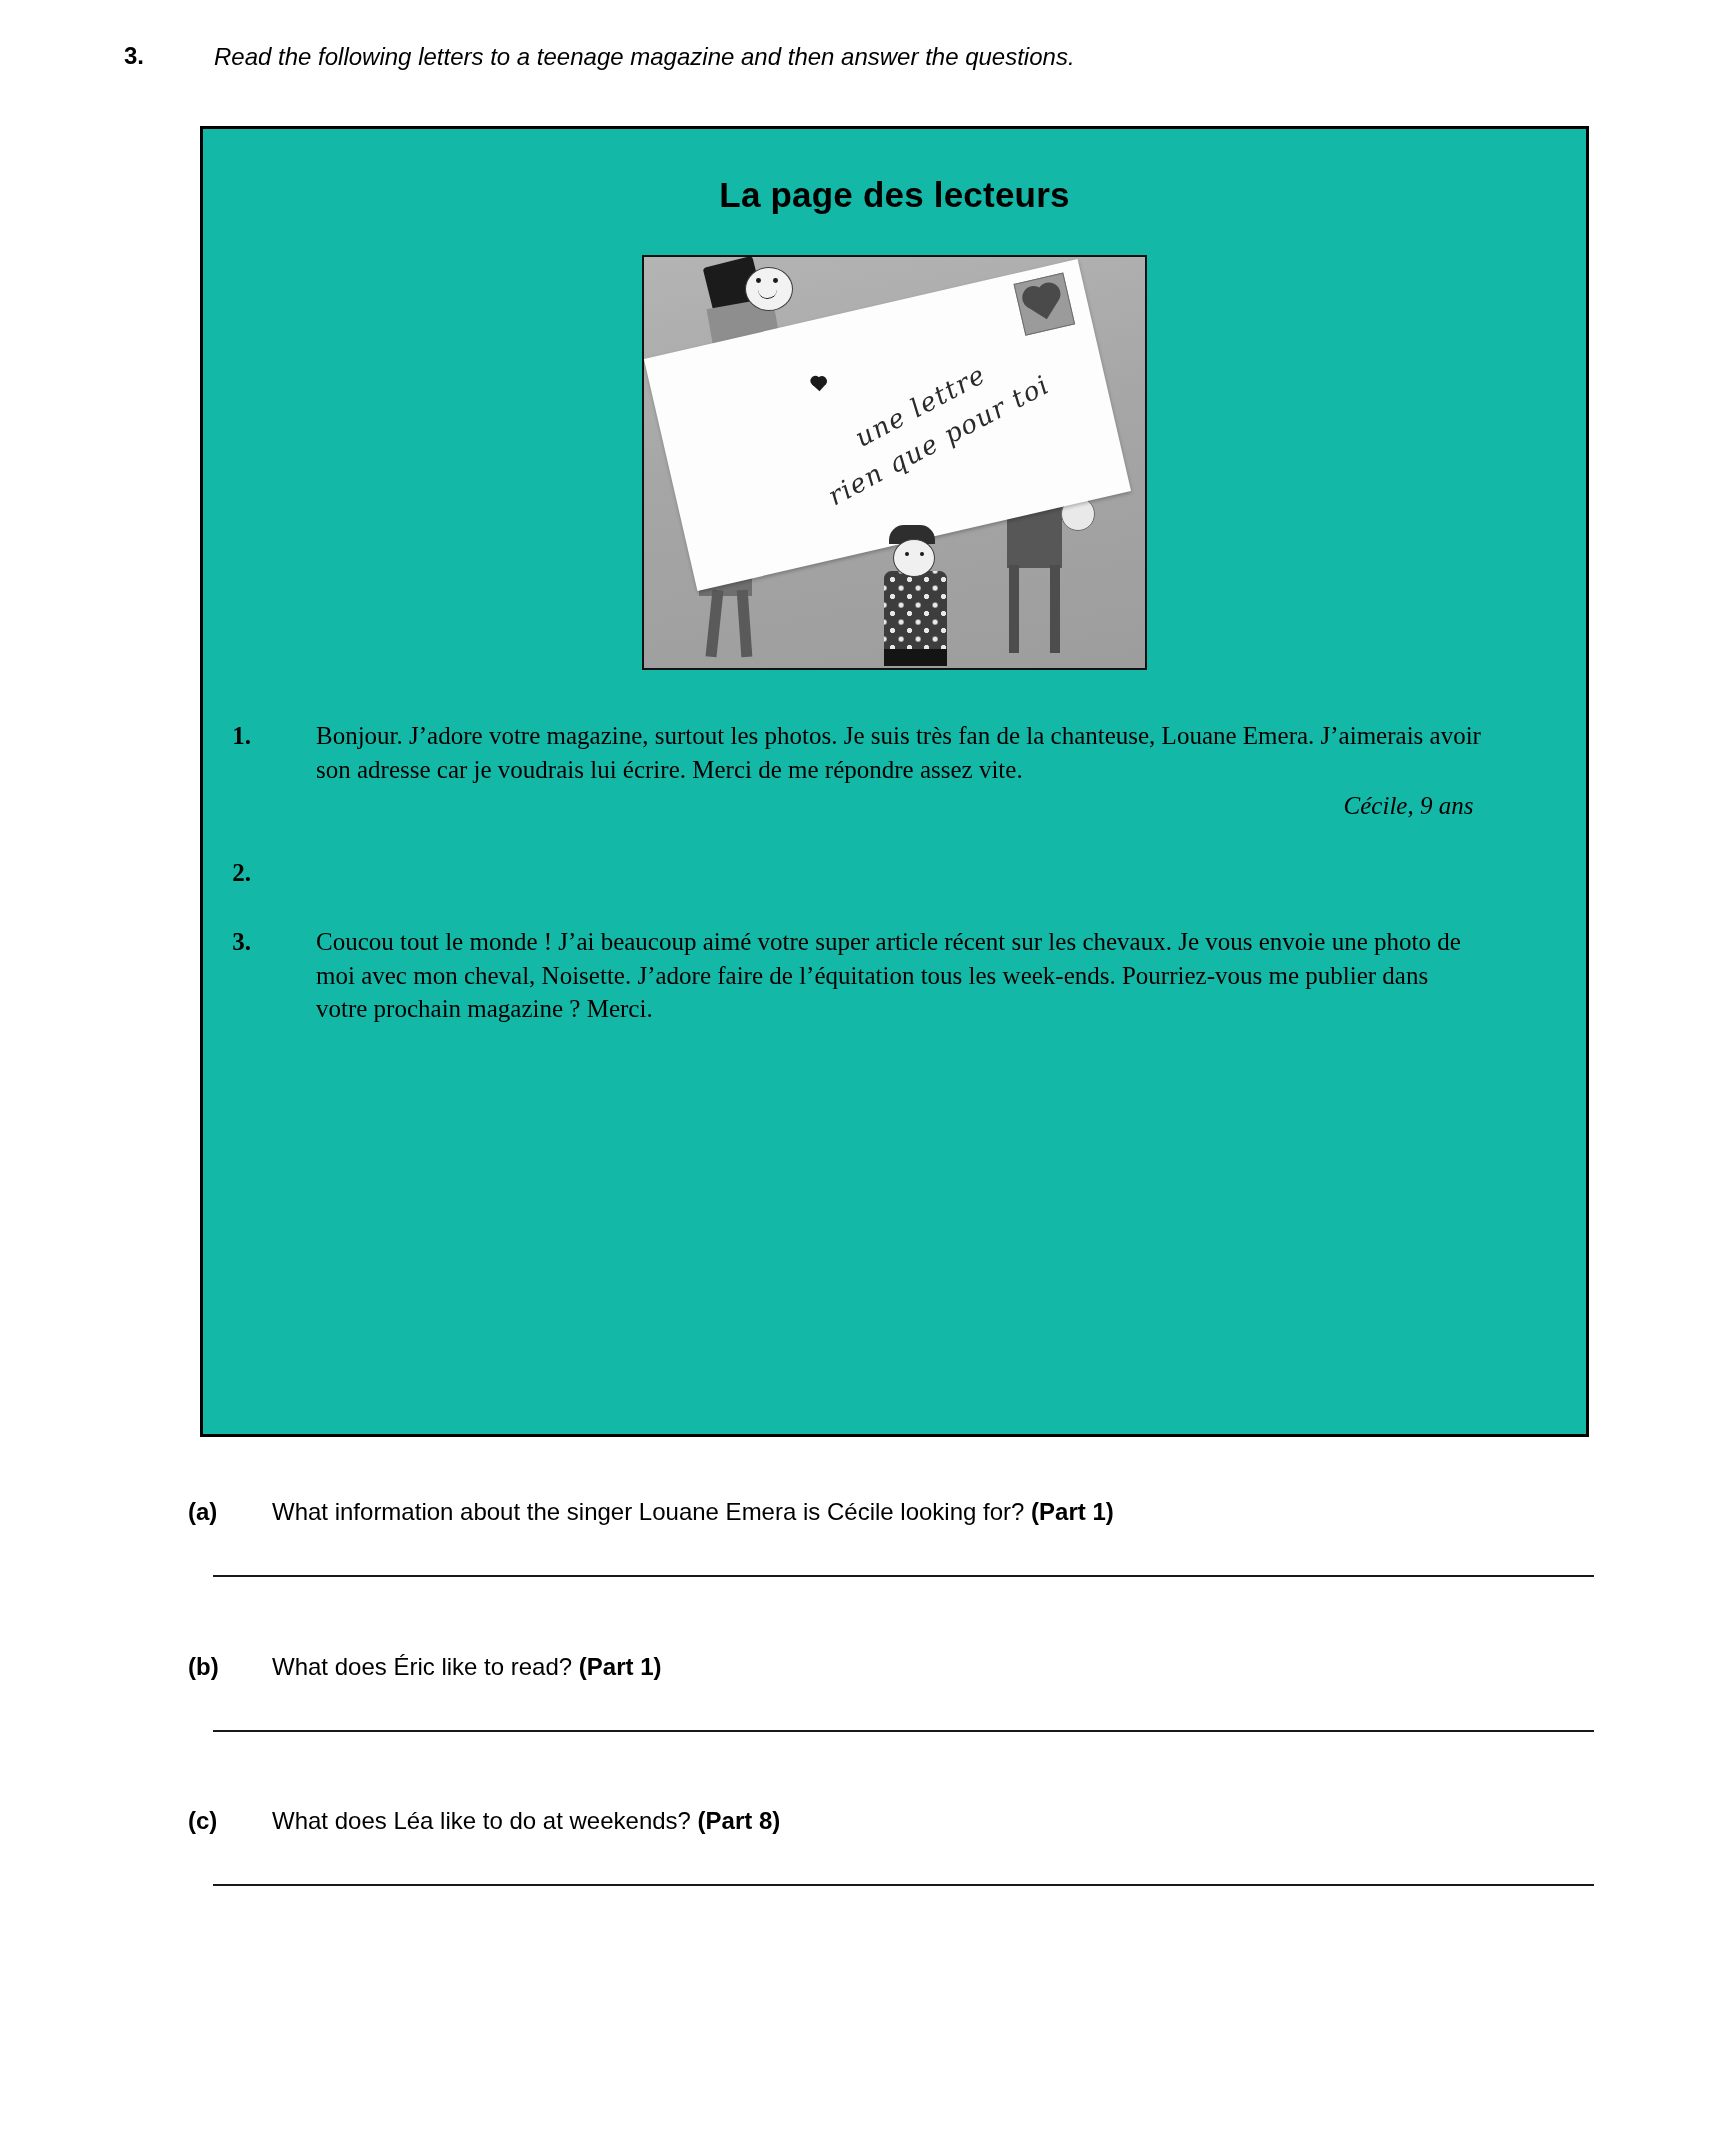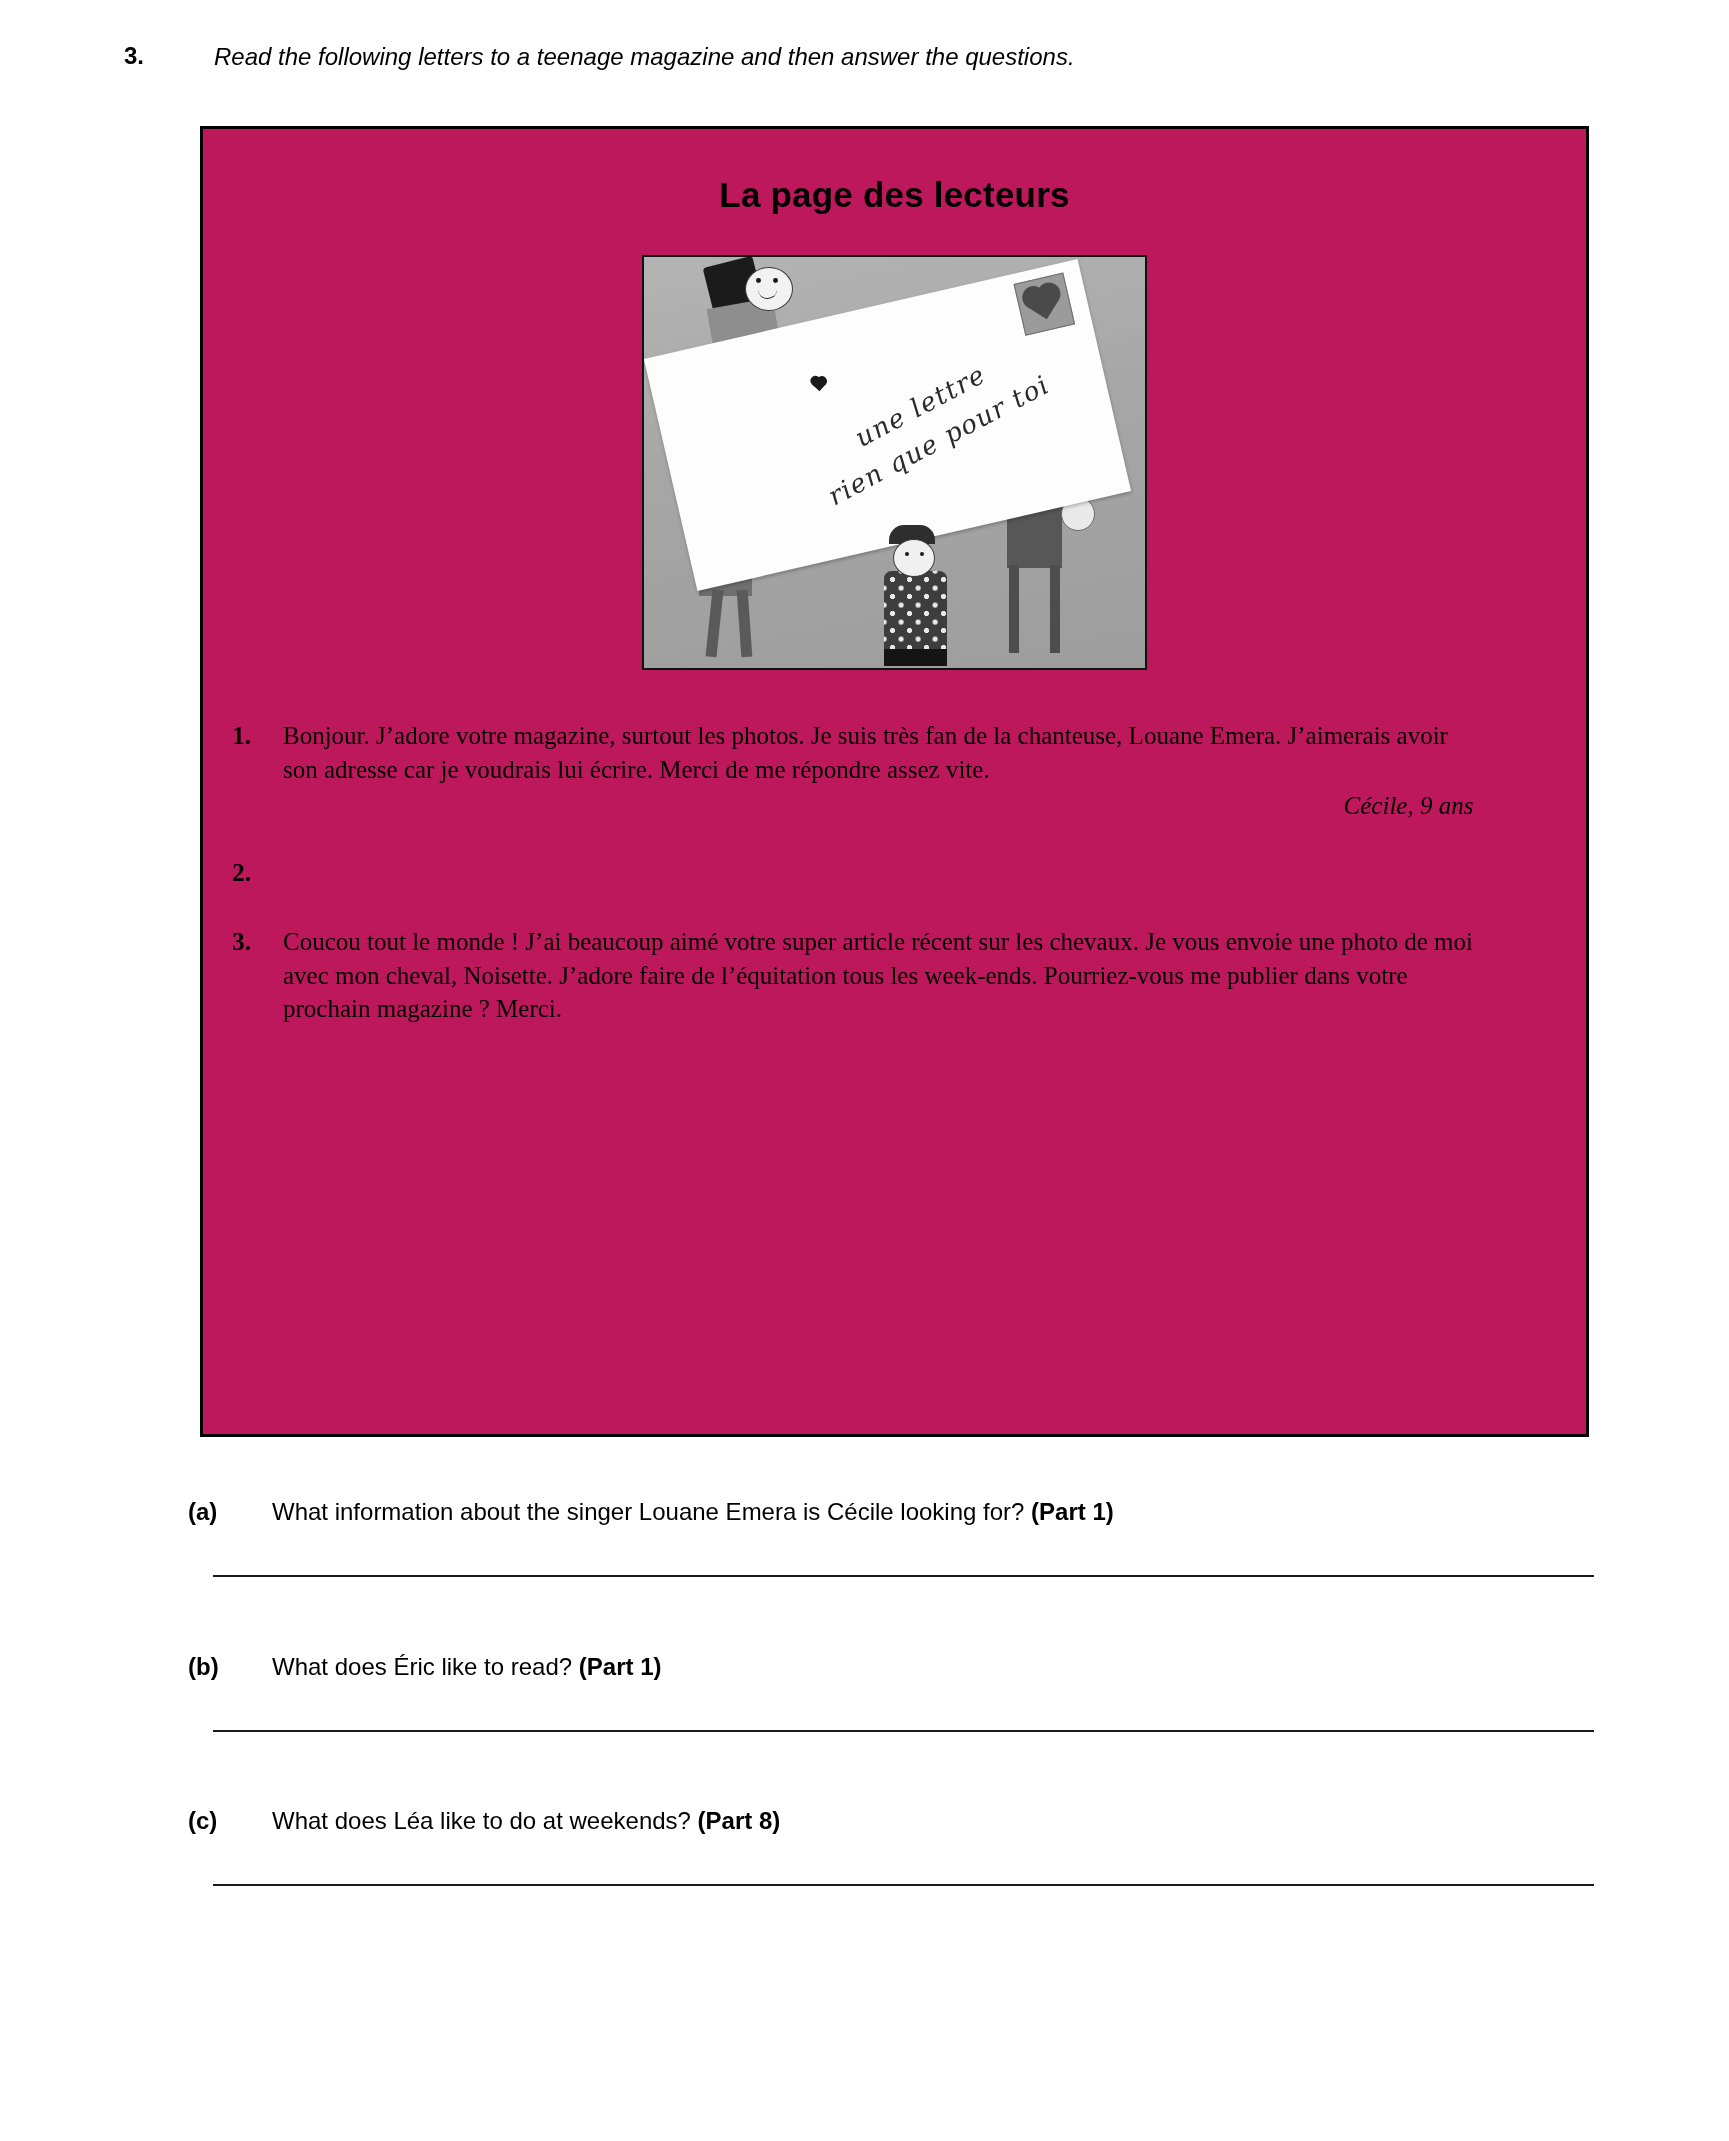--- a/index.html
+++ b/index.html
@@ -39,21 +39,21 @@
 
   
   .passage-box {
     position: absolute;
     left: 200px;
     top: 126px;
     width: 1389px;
     height: 1311px;
     border: 3.8px solid #000000;
     box-sizing: border-box;
-    background: #be185d;
+    background: #14b8a6;
   }
 
   .passage-title {
     text-align: center;
     font-size: 35px;
     font-weight: bold;
     margin-top: 46px;
     letter-spacing: 0.2px;
   }
 
@@ -324,20 +324,21 @@
     text-align: right;
     padding-right: 32px;
     font-family: "Liberation Serif", serif;
     font-weight: bold;
     font-size: 25px;
     line-height: 1.34;
     box-sizing: border-box;
   }
   .letter-body {
     flex: 1;
+    margin-left: 33px;
   }
   .letter-text {
     font-family: "Liberation Serif", serif;
     font-size: 25px;
     line-height: 1.34;
     text-align: left;
     white-space: pre-line;
   }
   .letter-sign {
     font-family: "Liberation Serif", serif;

